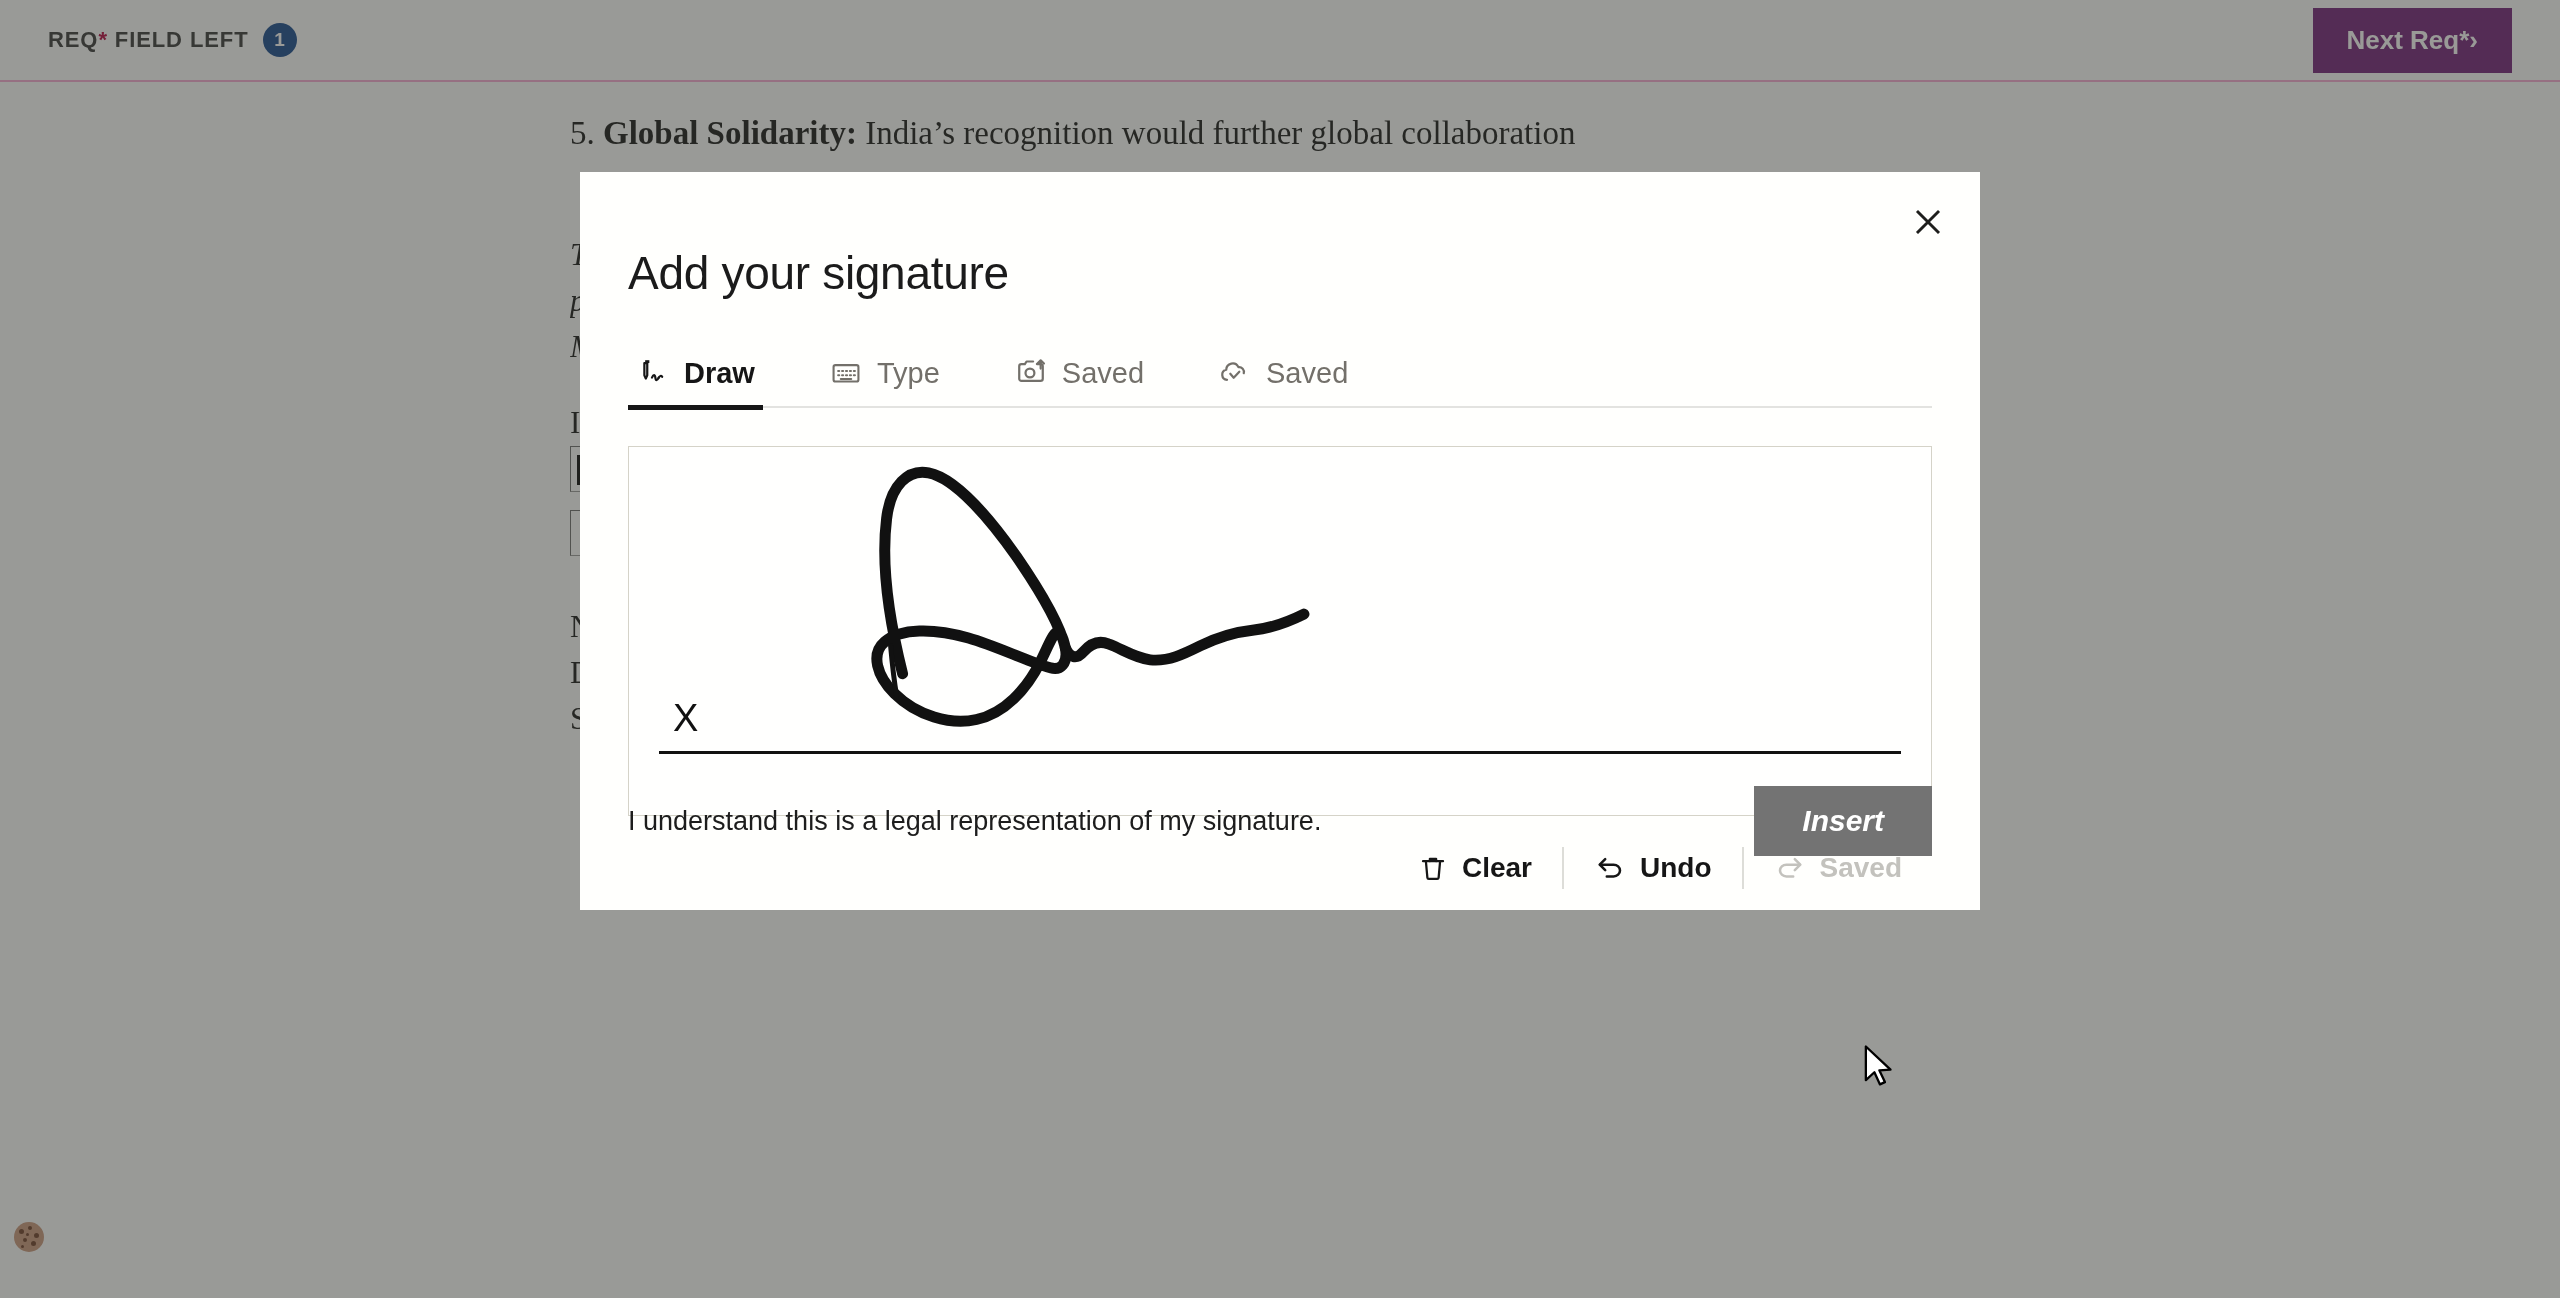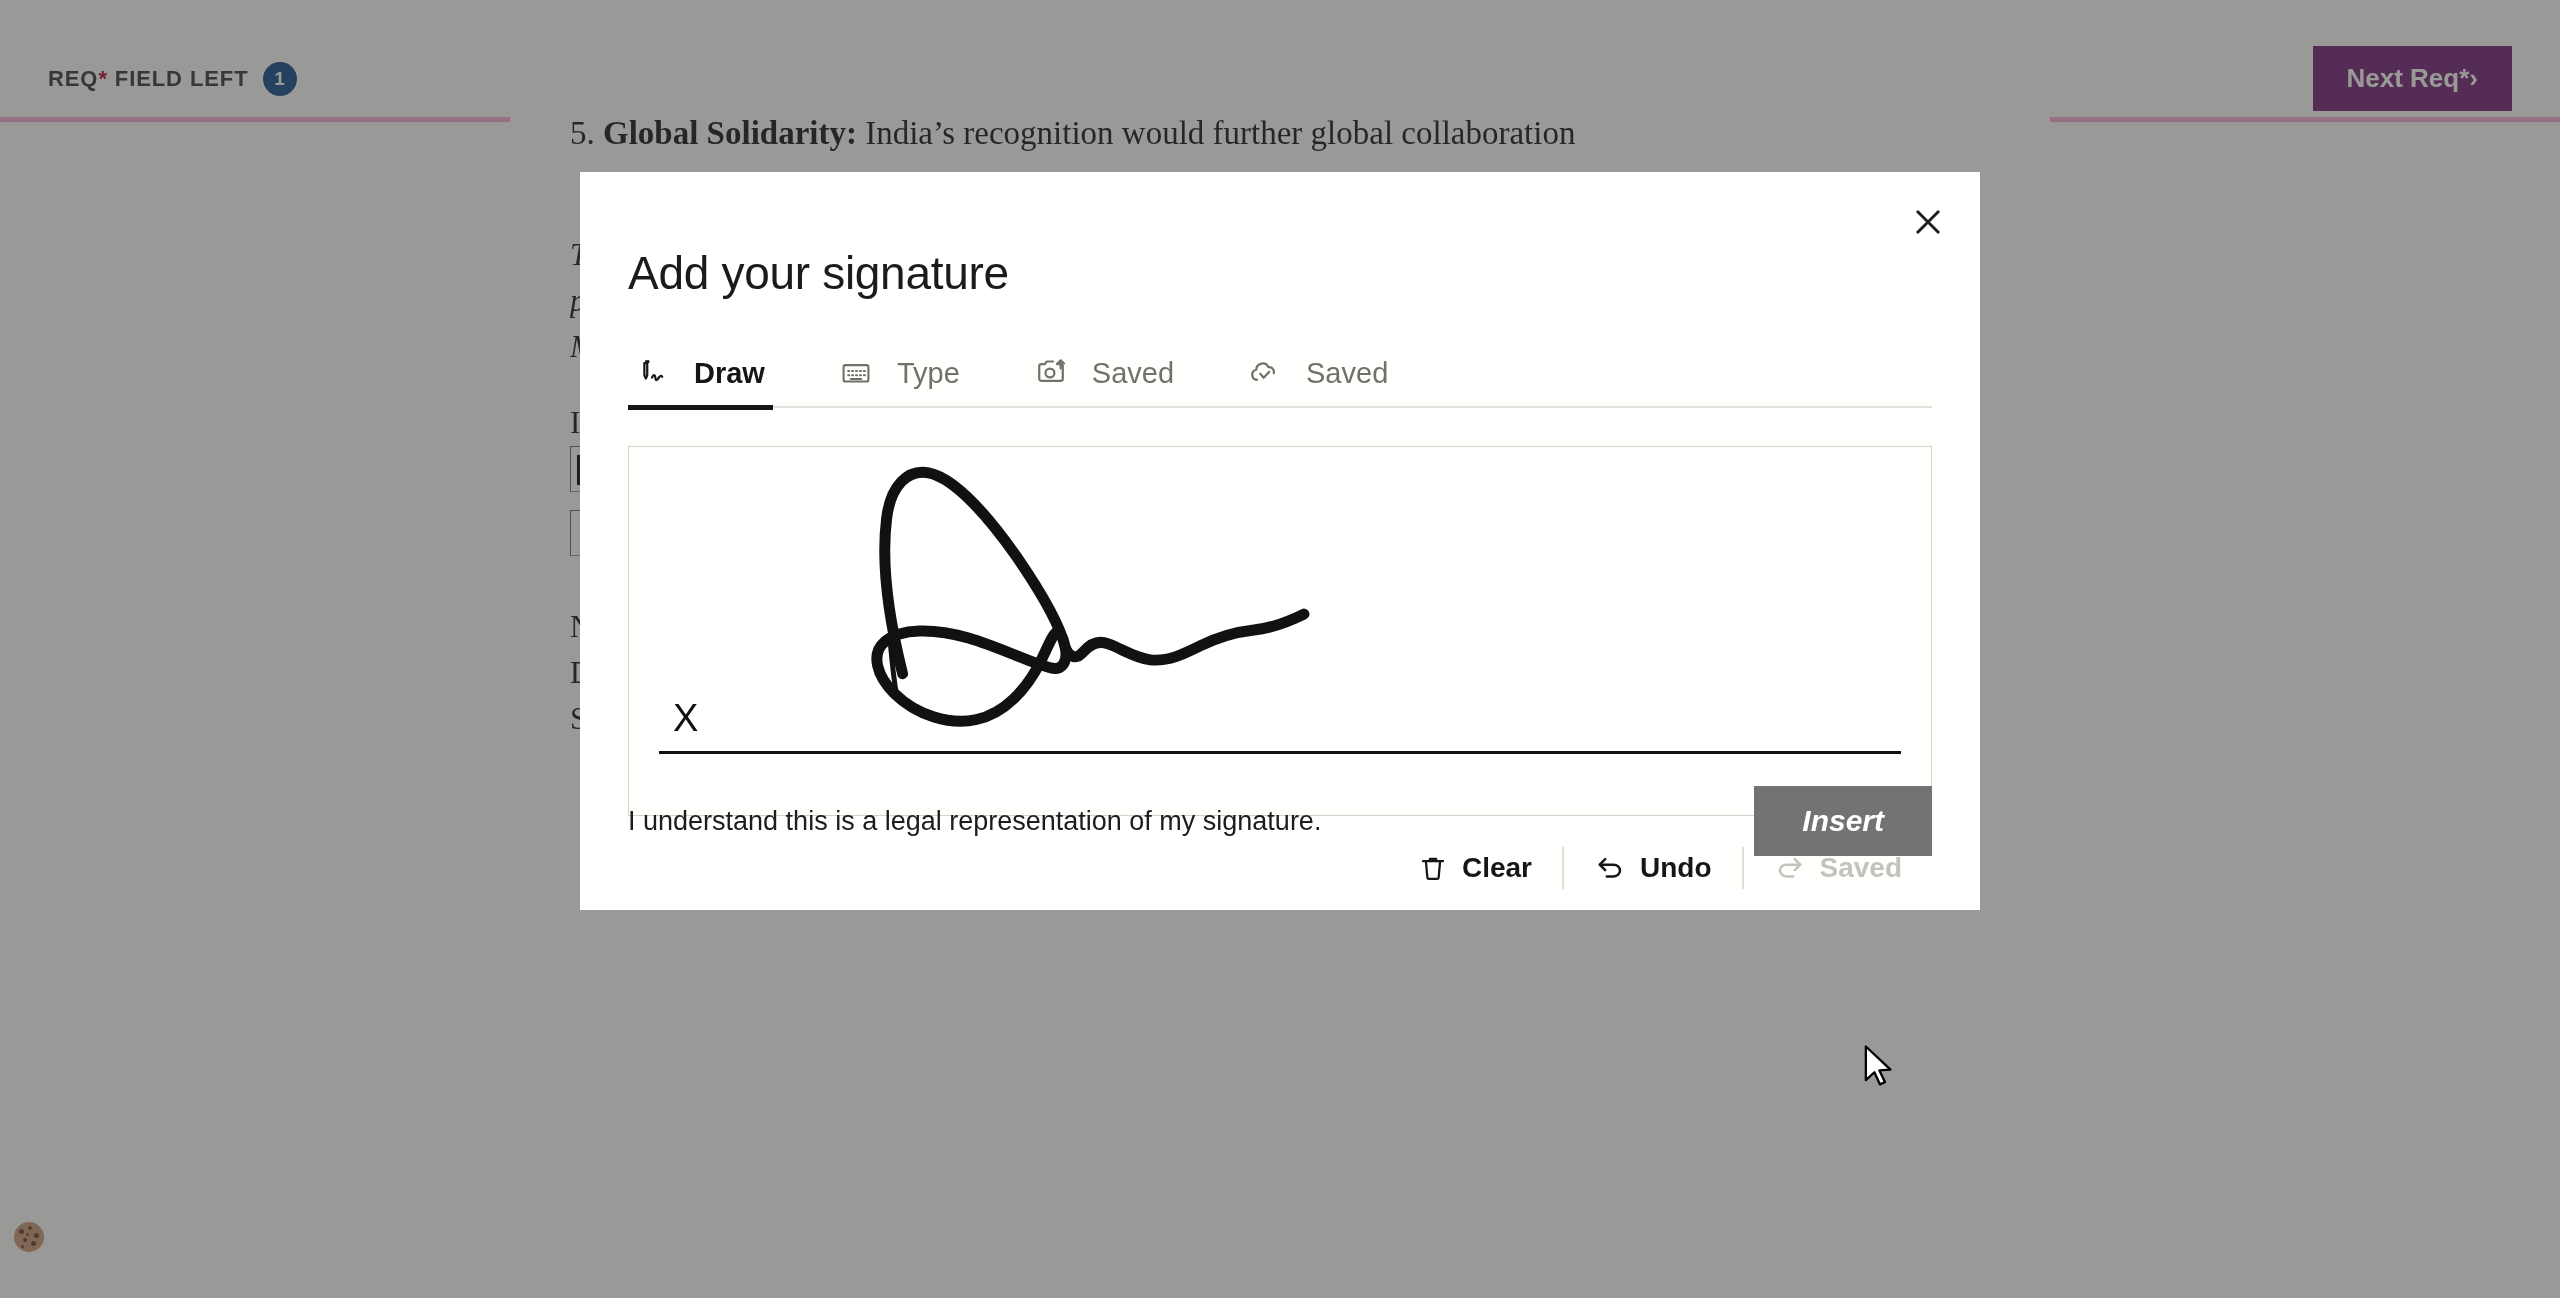--- a/index.html
+++ b/index.html
@@ -20,26 +20,25 @@
     position: absolute;
     inset: 0;
     background: #ffffff;
   }
 
   .topbar {
     position: absolute;
     top: 0; left: 0; right: 0;
     height: 82px;
     background: #ffffff;
-    border-bottom: 5px solid #f9a8d4;
+    border-bottom: 2px solid #f9a8d4;
     display: flex;
     align-items: center;
     box-sizing: border-box;
     padding: 16px 48px;
-    margin-top: 40px;
   }
   .req-left {
     display: flex;
     align-items: center;
     gap: 14px;
   }
   .req-left-label {
     font-size: 22px;
     font-weight: 700;
     letter-spacing: 0.9px;
@@ -186,21 +185,21 @@
     margin: 46px 48px 0 48px;
     display: flex;
     align-items: flex-end;
     gap: 0;
     border-bottom: 2px solid #e3e3e0;
     position: relative;
   }
   .tab {
     display: flex;
     align-items: center;
-    gap: 24px;
+    gap: 14px;
     padding: 8px 8px 18px 8px;
     margin-right: 58px;
     background: transparent;
     border: none;
     cursor: pointer;
     font-family: "Liberation Sans", sans-serif;
     font-size: 29px;
     color: #73706a;
     position: relative;
     top: 2px;

